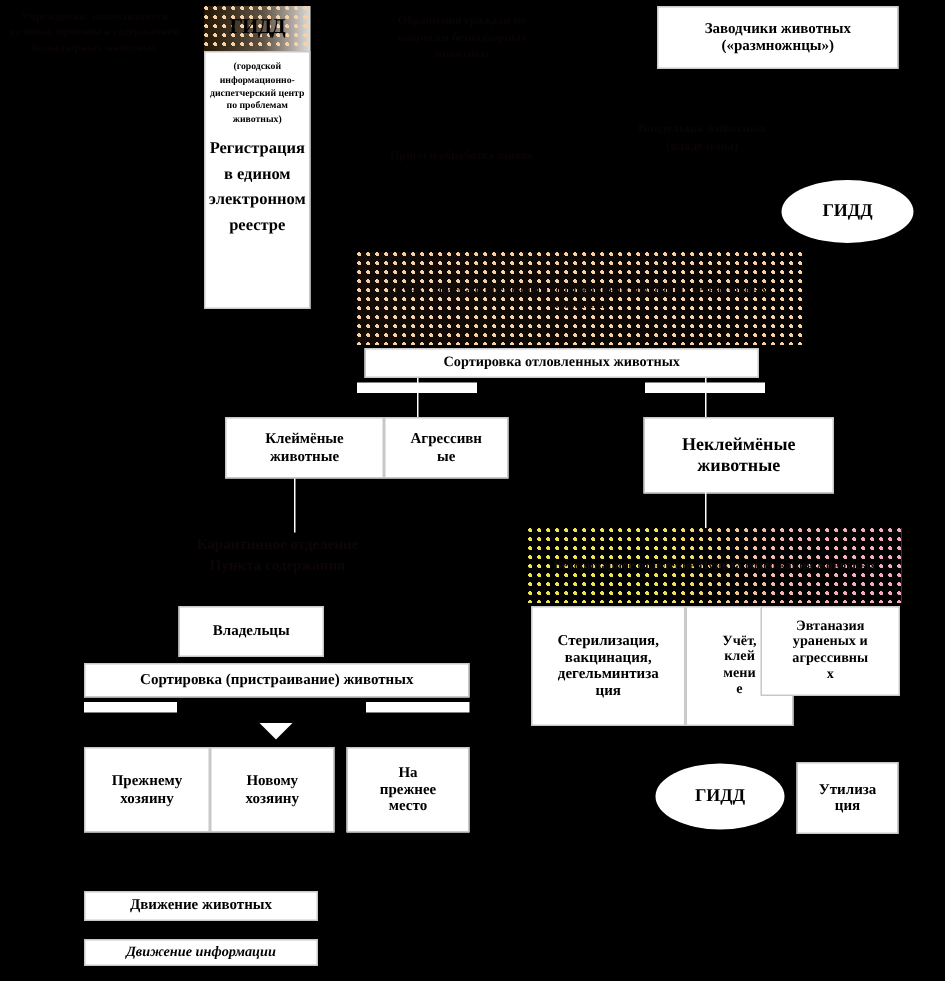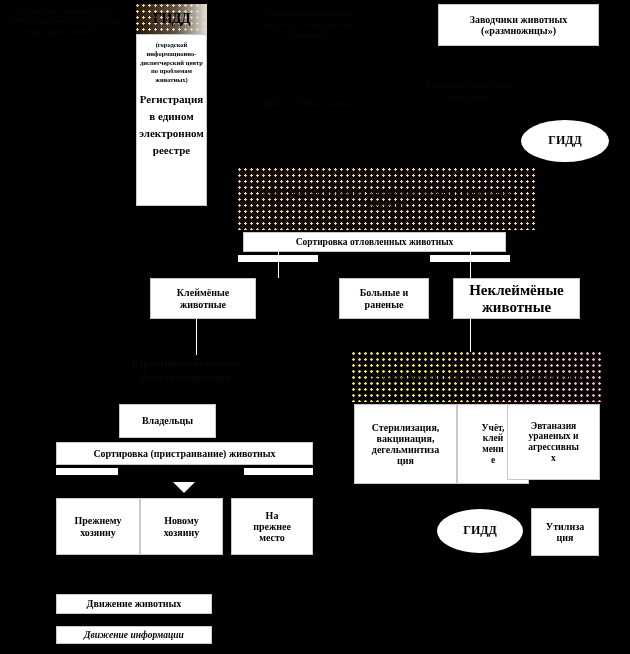--- a/index.html
+++ b/index.html
@@ -153,23 +153,23 @@
 
   <div class="node white-box" style="left:243px; top:232px; width:263px; height:20px; font-size:9.5px;">Сортировка отловленных  животных</div>
 
   <div class="blockbar" style="left:238px; top:255px; width:80px; height:7px;"></div>
   <div class="blockbar" style="left:430px; top:255px; width:80px; height:7px;"></div>
   <div class="vline" style="left:278px; top:252px; height:26px;"></div>
   <div class="vline" style="left:470px; top:252px; height:26px;"></div>
 
   <div class="node white-box" style="left:150px; top:278px; width:106px; height:41px; font-size:10px;">Клеймёные
 животные</div>
-  <div class="node white-box" style="left:339px; top:278px; width:90px; height:41px; font-size:10px;">Больные и
-раненые</div>
-  <div class="node white-box" style="left:429px; top:278px; width:127px; height:41px; font-size:15px;margin-left:24px;">Неклеймёные
+  <div class="node white-box" style="left:256px; top:278px; width:83px; height:41px; font-size:10px;">Агрессивн
+ые</div>
+  <div class="node white-box" style="left:429px; top:278px; width:127px; height:51px; font-size:12px;">Неклеймёные
 животные</div>
 
   <div class="vline" style="left:196px; top:319px; height:36px;"></div>
   <div class="vline" style="left:470px; top:319px; height:33px;"></div>
 
   <div class="dark-text" style="left:60px; top:357px; width:250px; font-size:10px; color:#0d0608;">Карантинное отделение
 Пункта содержания</div>
 
   <div class="node white-box" style="left:119px; top:404px; width:97px; height:34px; font-size:10px;">Владельцы</div>
 
@@ -192,21 +192,21 @@
   </div>
 
   <div class="node white-box" style="left:354px; top:404px; width:103px; height:80px; font-size:10px; padding:0 3px;">Стерилизация,
 вакцинация,
 дегельминтиза
 ция</div>
   <div class="node white-box" style="left:457px; top:404px; width:72px; height:80px; font-size:9.5px;text-align:center;">Учёт,
 клей
 мени
 е</div>
-  <div class="node white-box" style="left:507px; top:404px; width:93px; height:76px; font-size:9.5px; padding:0 3px;">Эвтаназия
+  <div class="node white-box" style="left:507px; top:404px; width:93px; height:60px; font-size:9.5px; padding:0 3px;">Эвтаназия
 ураненых  и
 агрессивны
 х</div>
 
   <div class="node oval" style="left:437px; top:509px; width:86px; height:44px; font-size:12px;">ГИДД</div>
   <div class="node white-box" style="left:531px; top:508px; width:68px; height:48px; font-size:10px;">Утилиза
 ция</div>
 
   <div class="node white-box" style="left:56px; top:594px; width:156px; height:20px; font-size:10px;">Движение животных</div>
   <div class="node white-box" style="left:56px; top:626px; width:156px; height:18px; font-size:9.5px;font-style:italic;">Движение информации</div>

